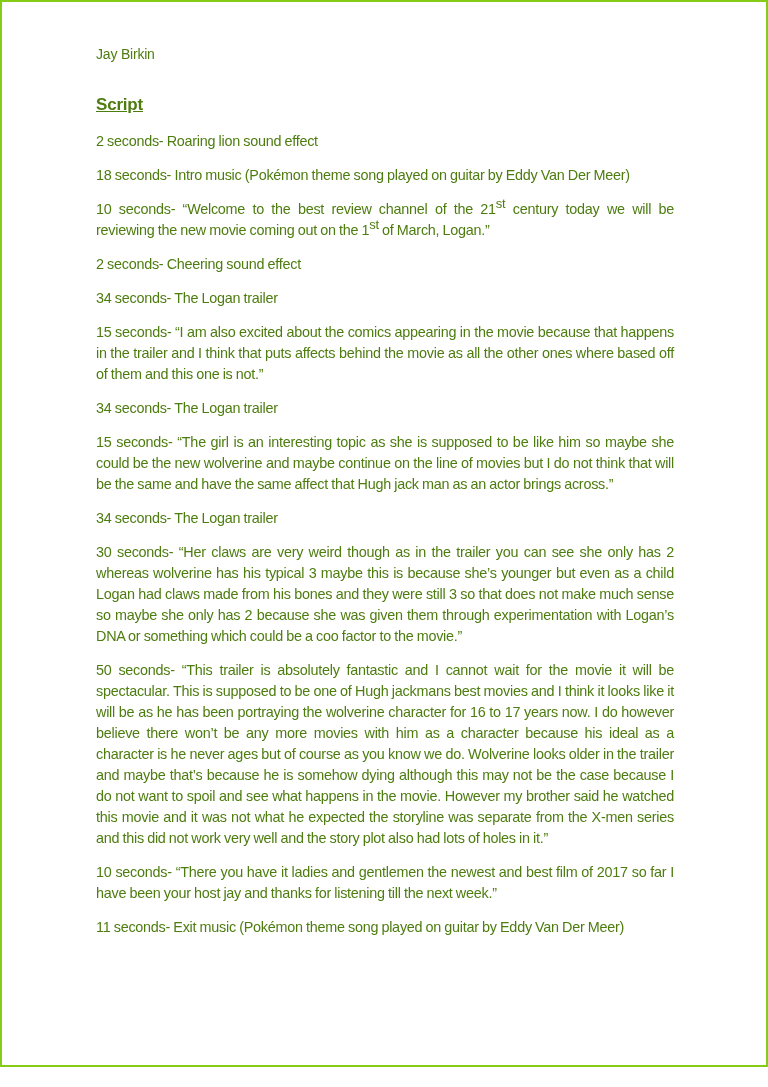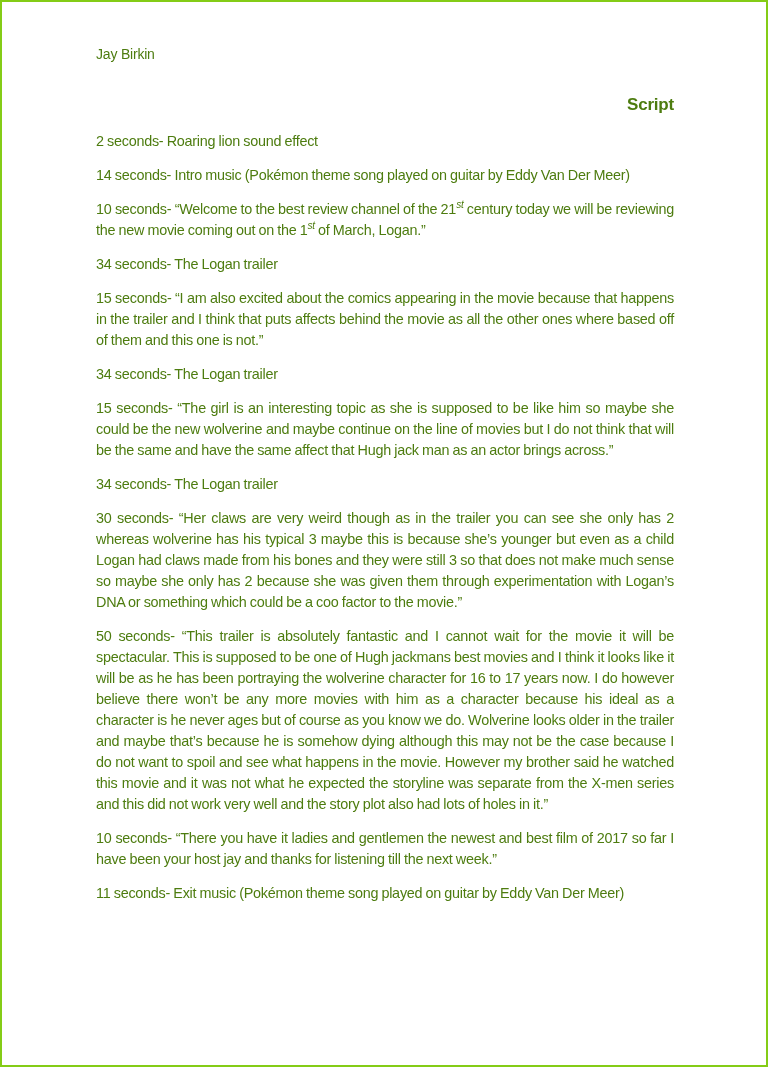--- a/index.html
+++ b/index.html
@@ -26,50 +26,51 @@
   }
   .author {
     font-size: 14px;
     line-height: 21px;
     margin: 0 0 30px 0;
     letter-spacing: -0.2px;
   }
   .doc-title {
     font-size: 17px;
     font-weight: bold;
-    text-align: right;
+    text-decoration: underline;
+    text-align: left;
     margin: 0 0 16px 0;
     letter-spacing: -0.2px;
   }
   .para {
     font-size: 14.4px;
     line-height: 21px;
     margin: 0 0 13px 0;
     text-align: justify;
     letter-spacing: -0.25px;
     word-spacing: -0.5px;
   }
   .para sup {
-    font-size: 10px;
+    font-size: 13px;
     line-height: 0;
     vertical-align: super;
-    font-style: italic;
   }
 </style>
 </head>
 <body>
 
 <div class="page">
   <div class="content">
     <p class="author">Jay Birkin</p>
     <p class="doc-title">Script</p>
     <div>
         <p class="para"><span>2 seconds- Roaring lion sound effect</span></p>
-        <p class="para"><span>14 seconds- Intro music (Pokémon theme song played on guitar by Eddy Van Der Meer)</span></p>
+        <p class="para"><span>18 seconds- Intro music (Pokémon theme song played on guitar by Eddy Van Der Meer)</span></p>
         <p class="para"><span>10 seconds- “Welcome to the best review channel of the 21</span><sup>st</sup><span> century today we will be reviewing the new movie coming out on the 1</span><sup>st</sup><span> of March, Logan.”</span></p>
+        <p class="para"><span>2 seconds- Cheering sound effect</span></p>
         <p class="para"><span>34 seconds- The Logan trailer</span></p>
         <p class="para"><span>15 seconds- “I am also excited about the comics appearing in the movie because that happens in the trailer and I think that puts affects behind the movie as all the other ones where based off of them and this one is not.”</span></p>
         <p class="para"><span>34 seconds- The Logan trailer</span></p>
         <p class="para"><span>15 seconds- “The girl is an interesting topic as she is supposed to be like him so maybe she could be the new wolverine and maybe continue on the line of movies but I do not think that will be the same and have the same affect that Hugh jack man as an actor brings across.”</span></p>
         <p class="para"><span>34 seconds- The Logan trailer</span></p>
         <p class="para"><span>30 seconds- “Her claws are very weird though as in the trailer you can see she only has 2 whereas wolverine has his typical 3 maybe this is because she’s younger but even as a child Logan had claws made from his bones and they were still 3 so that does not make much sense so maybe she only has 2 because she was given them through experimentation with Logan’s DNA or something which could be a coo factor to the movie.”</span></p>
         <p class="para"><span>50 seconds- “This trailer is absolutely fantastic and I cannot wait for the movie it will be spectacular. This is supposed to be one of Hugh jackmans best movies and I think it looks like it will be as he has been portraying the wolverine character for 16 to 17 years now. I do however believe there won’t be any more movies with him as a character because his ideal as a character is he never ages but of course as you know we do. Wolverine looks older in the trailer and maybe that’s because he is somehow dying although this may not be the case because I do not want to spoil and see what happens in the movie. However my brother said he watched this movie and it was not what he expected the storyline was separate from the X-men series and this did not work very well and the story plot also had lots of holes in it.”</span></p>
         <p class="para"><span>10 seconds- “There you have it ladies and gentlemen the newest and best film of 2017 so far I have been your host jay and thanks for listening till the next week.”</span></p>
         <p class="para"><span>11 seconds- Exit music (Pokémon theme song played on guitar by Eddy Van Der Meer)</span></p>
       </div>

